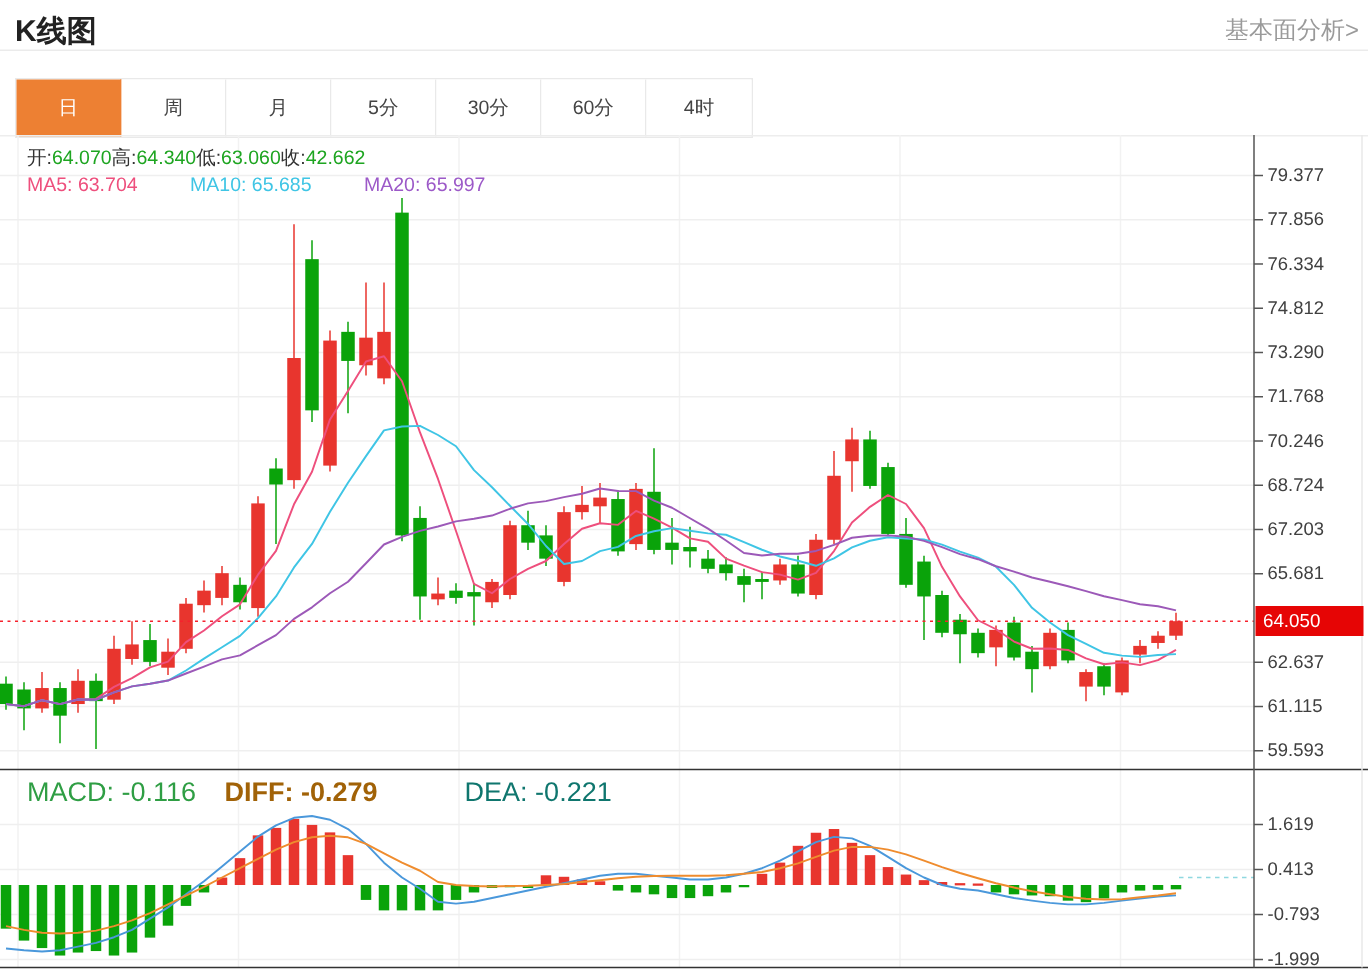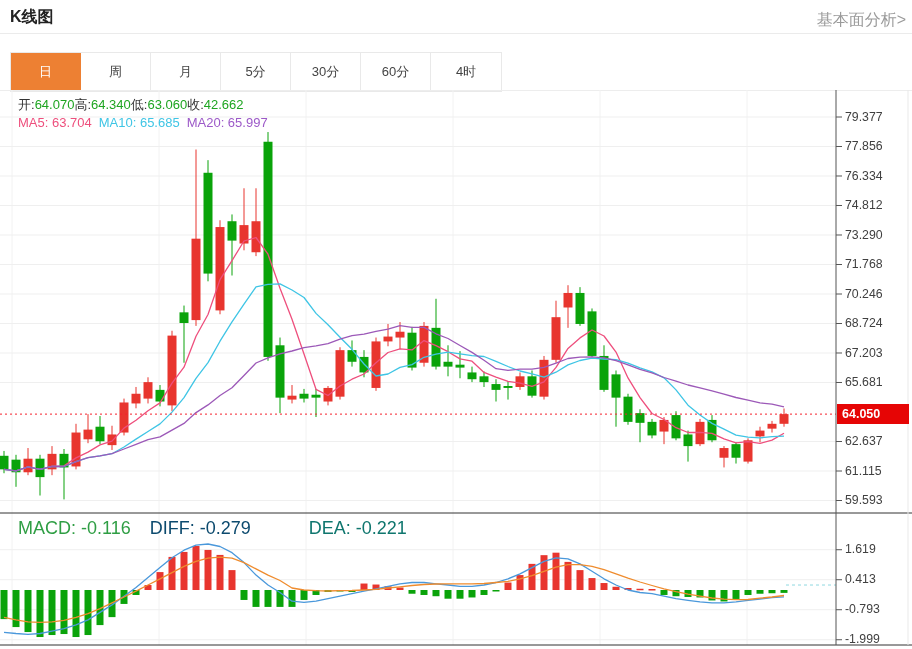--- a/index.html
+++ b/index.html
@@ -1,30 +1,30 @@
 <!DOCTYPE html>
 <html><head>
 <meta charset="utf-8">
 <style>
   html,body{margin:0;padding:0;background:#fff;}
   .page{position:relative;width:912px;height:649px;background:#fff;overflow:hidden;
         font-family:"Liberation Sans","DejaVu Sans",sans-serif;color:#333;}
   .hdr{position:absolute;left:0;top:0;width:912px;height:33px;border-bottom:1px solid #ebebeb;}
-  .title{position:absolute;left:10px;top:7px;font-size:16px;font-weight:bold;color:#222;}
+  .title{position:absolute;left:10px;top:7px;font-size:20px;font-weight:bold;color:#222;}
   .fund-link{position:absolute;right:6px;top:10px;font-size:16px;color:#9a9a9a;cursor:pointer;text-decoration:none;}
   .tabbar{position:absolute;left:10px;top:52px;height:38px;display:flex;border:1px solid #e9e9e9;background:#fff;}
   .tab{width:70px;height:38px;line-height:38px;text-align:center;font-size:13px;color:#444;
        border-right:1px solid #e9e9e9;cursor:pointer;box-sizing:border-box;background:#fff;}
   .tab:last-child{border-right:none;}
   .tab.active{background:#ed8033;color:#fff;border-color:#ed8033;}
   .topline{position:absolute;left:0;top:90px;width:912px;height:1px;background:#ededed;}
   svg#chart-svg{position:absolute;left:0;top:0;}
   .ohlc-row{position:absolute;left:18px;top:96px;display:flex;font-size:13px;white-space:nowrap;}
   .ohlc-item .lb{color:#333;}
-  .ma-row{position:absolute;left:18px;top:115px;display:flex;gap:7px;font-size:13px;white-space:nowrap;}
+  .ma-row{position:absolute;left:18px;top:115px;display:flex;gap:35px;font-size:13px;white-space:nowrap;}
   .macd-row{position:absolute;left:18px;top:518px;display:flex;gap:19px;font-size:18px;white-space:nowrap;}
   .price-tag{position:absolute;left:837px;width:72px;height:20px;line-height:20px;
              color:#fff;font-size:12.5px;padding-left:5px;box-sizing:border-box;}
   .surface{position:absolute;left:0;width:836px;cursor:crosshair;}
 </style>
 </head>
 <body>
 
 <div class="page">
   <div class="hdr">
@@ -321,18 +321,18 @@
       <span class="ohlc-item"><span class="lb">低:</span><span style="color: rgb(30, 165, 33);">63.060</span></span>
       <span class="ohlc-item"><span class="lb">收:</span><span style="color: rgb(30, 165, 33);">42.662</span></span>
     </div>
   <div class="ma-row">
       <span class="ohlc-item" style="color: rgb(238, 79, 125);">MA5: 63.704</span>
       <span class="ohlc-item" style="color: rgb(63, 197, 229);">MA10: 65.685</span>
       <span class="ohlc-item" style="color: rgb(156, 89, 200);">MA20: 65.997</span>
     </div>
   <div class="macd-row">
       <span class="ohlc-item" style="color: rgb(47, 158, 68);">MACD: -0.116</span>
-      <span class="ohlc-item" style="color: #0c4a6e;">DIFF: -0.279</span>
+      <span class="ohlc-item" style="color: #a16207; font-weight: bold;">DIFF: -0.279</span>
       <span class="ohlc-item" style="color: #0f766e; margin-left: 39px;">DEA: -0.221</span>
     </div>
 
-  <div class="price-tag" id="price-tag" style="top: 404.114px; background: rgb(230, 5, 5); font-weight: bold;">64.050</div>
+  <div class="price-tag" id="price-tag" style="top: 404.114px; background: rgb(230, 5, 5);">64.050</div>
 </div>
 
 </body></html>

